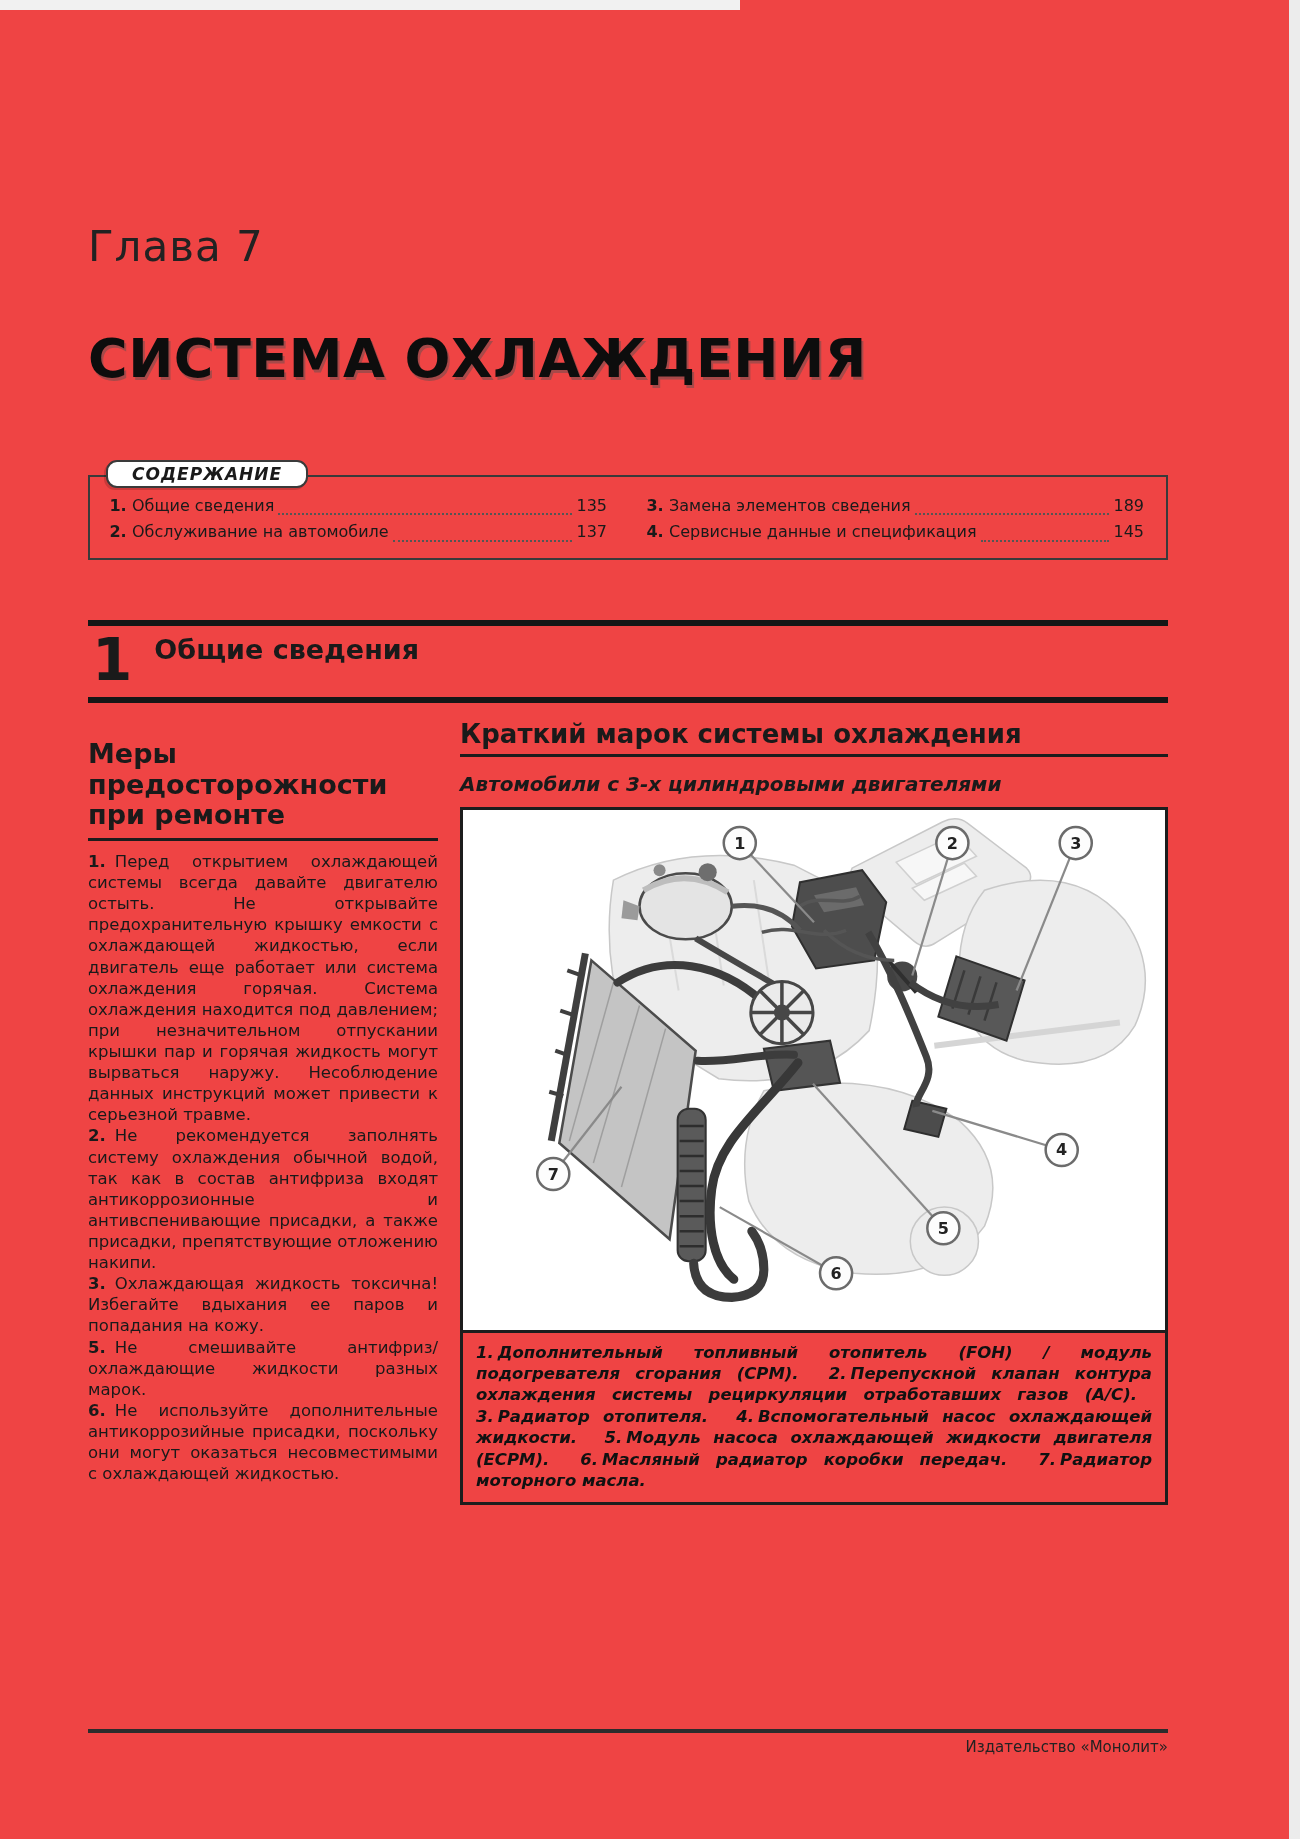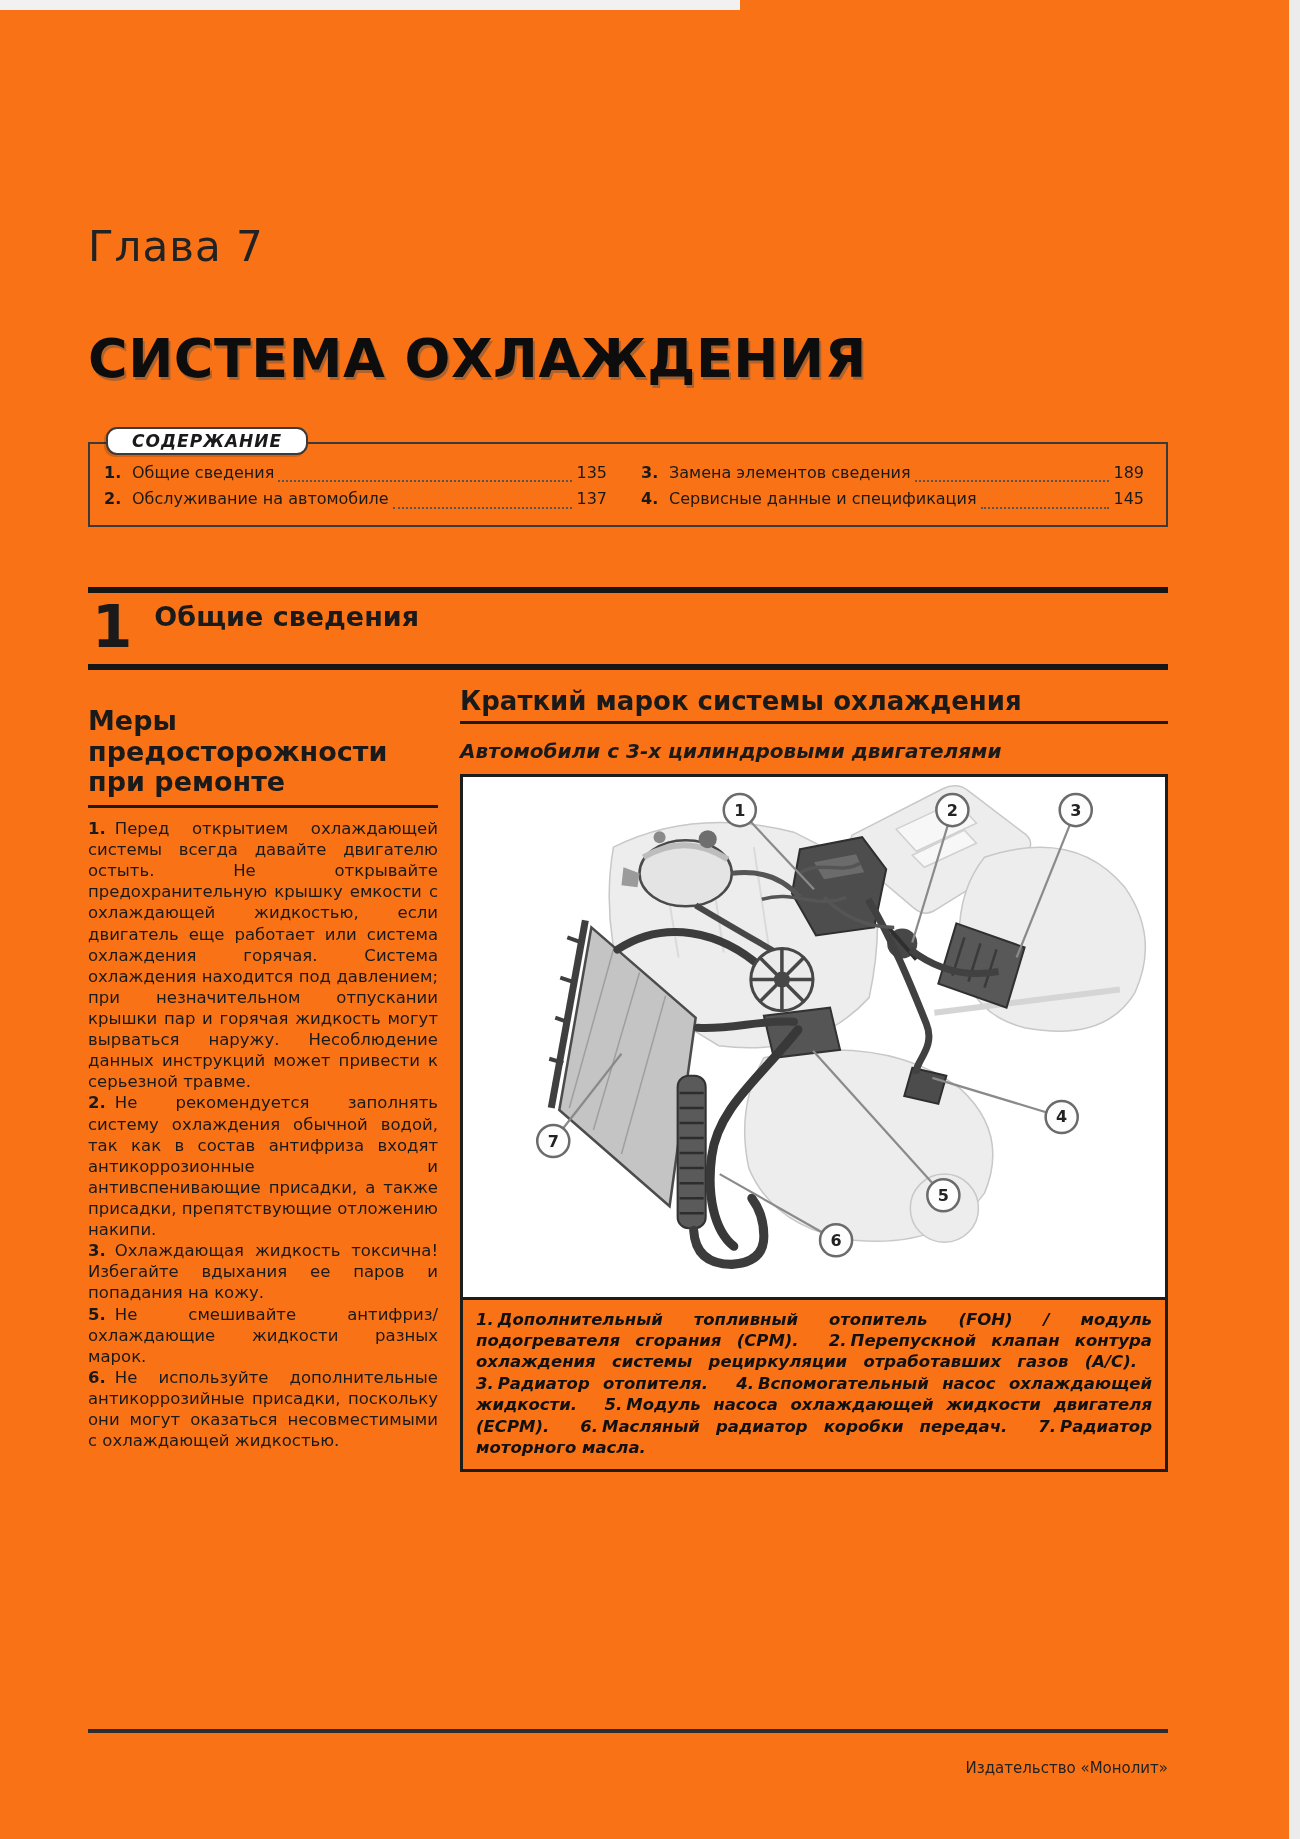--- a/index.html
+++ b/index.html
@@ -1,35 +1,35 @@
 <!DOCTYPE html>
 <html lang="ru"><head>
 <meta charset="utf-8">
 <style>
   html,body { margin:0; padding:0; background:#fff; }
   .page {
-    position:relative; width:1300px; height:1839px; background:#f97316;
+    position:relative; width:1300px; height:1839px; background:#ef4444;
     font-family:"DejaVu Sans","Liberation Sans",sans-serif; color:#1a1a1a;
     overflow:hidden; margin:0 auto;
   }
   
   .scan-edge-right { position:absolute; right:0; top:0; width:11px; height:100%; background:#ececec; }
   .scan-edge-top { position:absolute; left:0; top:0; width:740px; height:10px; background:#f1f1f1; }
 
   .content { position:absolute; left:88px; width:1080px; top:0; }
 
   .chapter { margin-top:222px; font-size:42px; font-weight:normal; color:#222; letter-spacing:1px; }
   .page-title {
     margin-top:56px; font-size:54px; font-weight:bold; color:#0d0d0d;
     letter-spacing:0.5px; text-shadow:2px 3px 0 rgba(80,80,80,0.45);
     white-space:nowrap;
   }
 
   
-  .toc { position:relative; margin-top:52px; border:2px solid #3a3a3a; padding:16px 22px 12px 14px; }
+  .toc { position:relative; margin-top:85px; border:2px solid #3a3a3a; padding:16px 22px 12px 14px;text-align:center; }
   .toc-tab {
     position:absolute; top:-17px; left:16px; background:#fff;
     border:2px solid #3a3a3a; border-radius:11px; padding:2px 24px;
     font-weight:bold; font-style:italic; font-size:17px; letter-spacing:1px;
     box-shadow:-2px 2px 0 rgba(0,0,0,0.15);
   }
   .toc-cols { display:flex; gap:34px; }
   .toc-col { flex:1; min-width:0; }
   .toc-item { display:flex; align-items:flex-end; font-size:16px; line-height:1.65; }
   .toc-num { font-weight:bold; width:28px; flex:none; }
@@ -68,21 +68,21 @@
   .caption-box {
     border:3px solid #1d1d1d; margin-top:-3px; padding:9px 13px 10px;
     font-size:16.5px; font-style:italic; font-weight:bold; line-height:1.3;
     text-align:justify; color:#111;
   }
   .cap-seg { margin-right:15px; }
   .cap-num { margin-right:4px; }
 
   .footer {
     position:absolute; left:88px; width:1080px; top:1729px;
-    border-top:4px solid #2c2c2c; padding-top:26px; text-align:right;
+    border-top:4px solid #2c2c2c; padding-top:5px; text-align:right;
     font-size:15px; color:#222;
   }
 </style>
 </head>
 <body>
 
 <div class="page">
   <div class="scan-edge-top"></div>
   <div class="scan-edge-right"></div>
 

